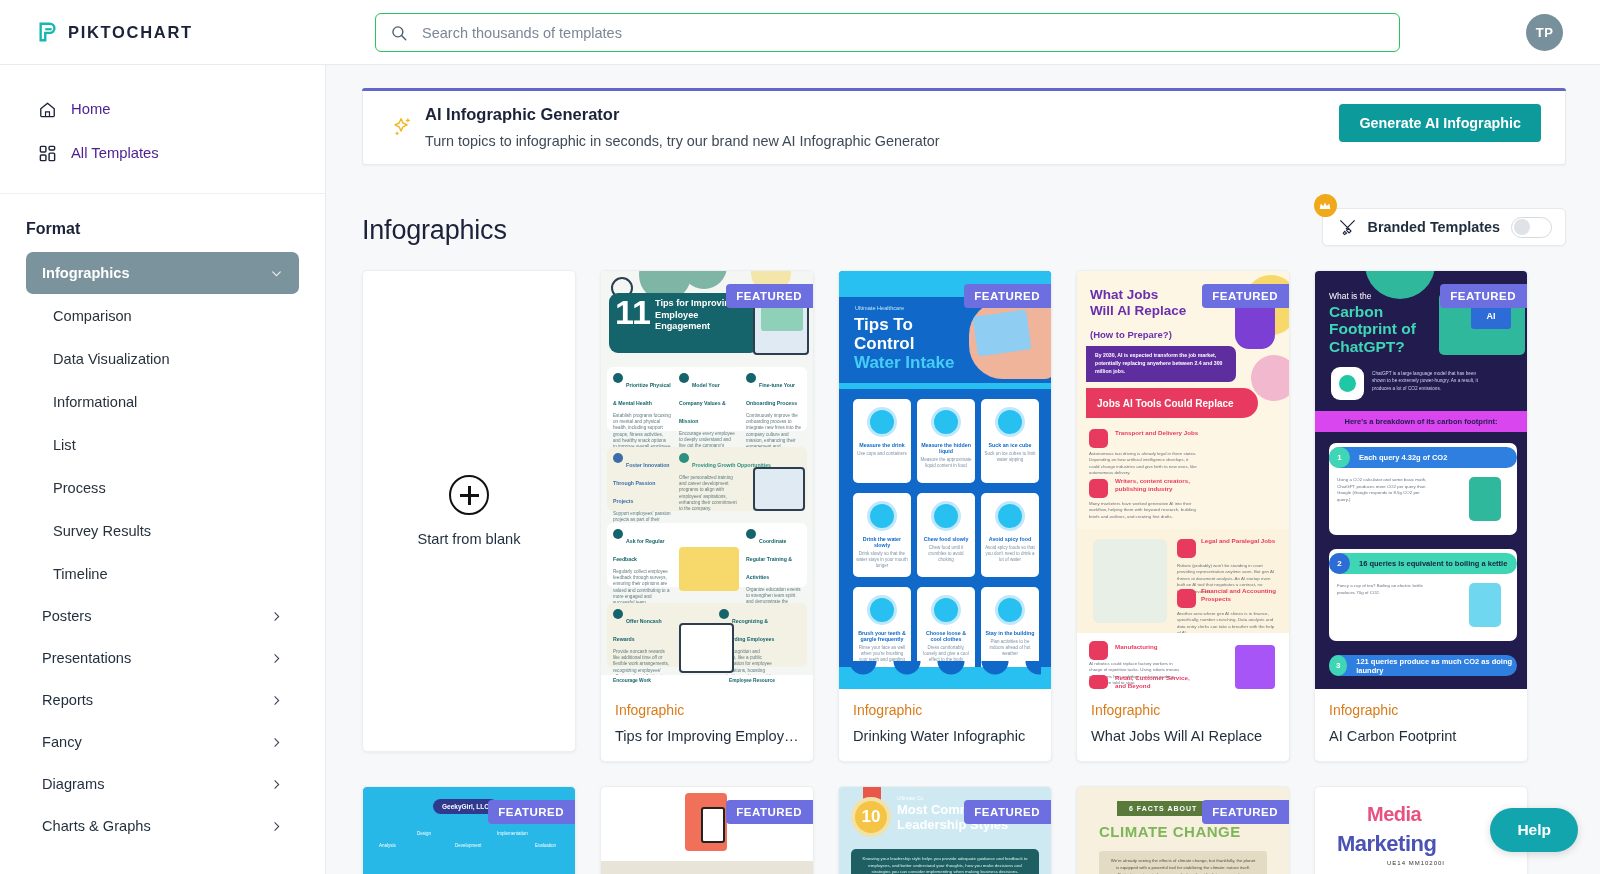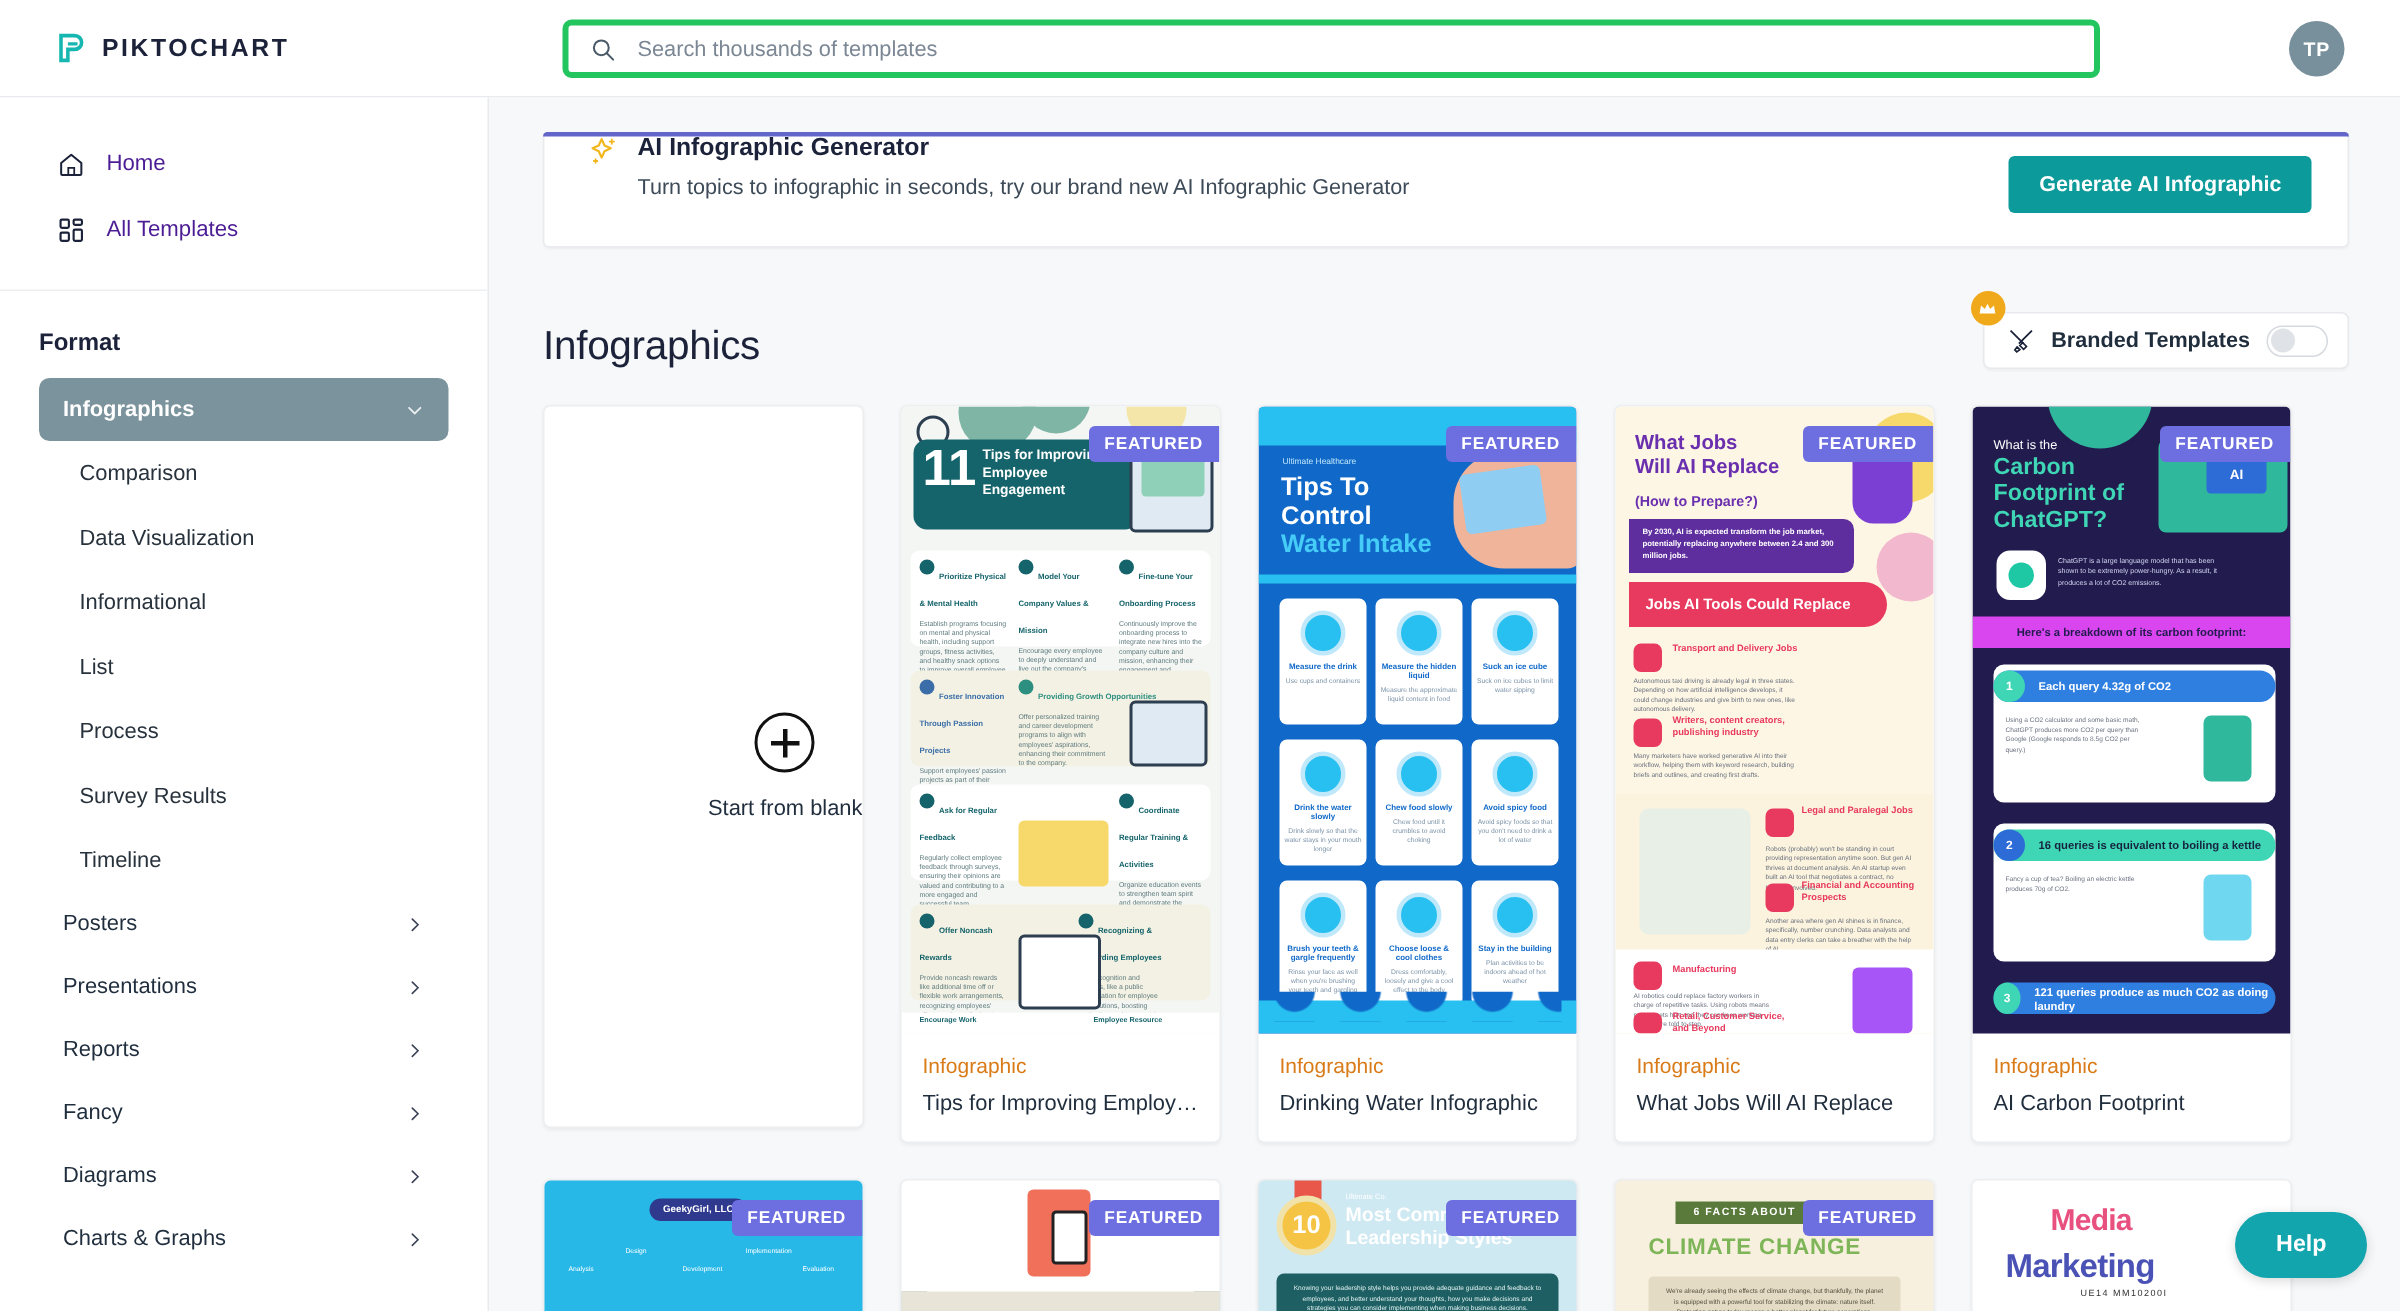--- a/index.html
+++ b/index.html
@@ -19,21 +19,21 @@
     display: flex; align-items: center;
   }
   .logo { display: flex; align-items: center; gap: 9px; margin-left: 37px; }
   .logo-mark { width: 22px; height: 22px; position: relative; }
   .logo-text {
     font-size: 16.5px; font-weight: bold; letter-spacing: 1.7px; color: #1b2239;
   }
   .search-wrap {
     position: absolute; left: 375px; top: 13px;
     width: 1025px; height: 39px;
-    border: 4px solid #22c55e; border-radius: 6px; background: #fff;
+    border: 1px solid #22c55e; border-radius: 6px; background: #fff;
     display: flex; align-items: center; padding: 0 14px;
   }
   .search-icon { width: 18px; height: 18px; flex: 0 0 18px; margin-right: 14px; }
   .search-input {
     border: none; outline: none; width: 100%; height: 100%;
     font-family: "Liberation Sans", sans-serif; font-size: 14.5px; color: #334155;
     background: transparent;
   }
   .search-input::placeholder { color: #7b8794; }
   .avatar {
@@ -81,21 +81,21 @@
   .main {
     position: absolute; top: 65px; left: 326px;
     width: 1274px; height: 809px;
     background: #f7f8f9; overflow: hidden;
   }
   .banner {
     position: relative; margin: 23px 34px 0 36px;
     height: 77px; background: #fff; border-radius: 4px;
     border: 1px solid #e9ebee;
     box-shadow: 0 1px 2px rgba(0,0,0,.05);
-    display: flex; 
+    display: flex; align-items: center;
   }
   .banner::before {
     content: ""; position: absolute; top: -1px; left: -1px; right: -1px;
     height: 3px; background: #6366c9; border-radius: 4px 4px 0 0;
   }
   .spark { margin-left: 28px; width: 22px; height: 24px; flex: 0 0 22px; }
   .banner-txt { margin-left: 12px; }
   .banner-title { font-size: 16.5px; font-weight: bold; color: #1b2239; }
   .banner-sub { font-size: 14.4px; color: #3d4a57; margin-top: 9px; }
   .gen-btn {
@@ -140,21 +140,21 @@
     margin: 24px 34px 0 36px;
     display: grid; grid-template-columns: repeat(5, 214px);
     gap: 24px;
   }
   .card {
     background: #fff; border-radius: 5px;
     border: 1px solid #eceef0;
     box-shadow: 0 1px 3px rgba(0,0,0,.06);
     overflow: hidden; cursor: pointer; position: relative;
   }
-  .card.blank { height: 482px; display: flex; align-items: center; justify-content: flex-end; }
+  .card.blank { height: 482px; display: flex; align-items: center; justify-content: center; }
   .blank-inner { text-align: center; }
   .plus-circle {
     width: 40px; height: 40px; border-radius: 50%;
     border: 2.5px solid #111; margin: 0 auto;
     position: relative;
   }
   .plus-circle::before, .plus-circle::after {
     content: ""; position: absolute; background: #111;
   }
   .plus-circle::before { left: 9px; top: 17px; width: 19px; height: 2.6px; }

